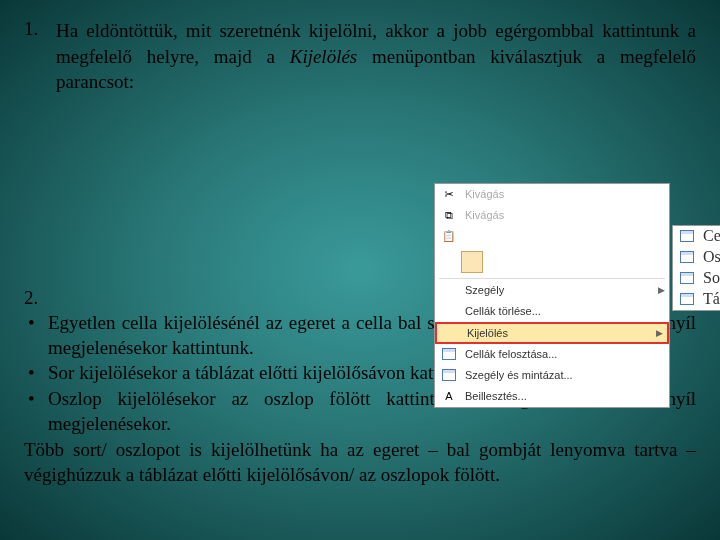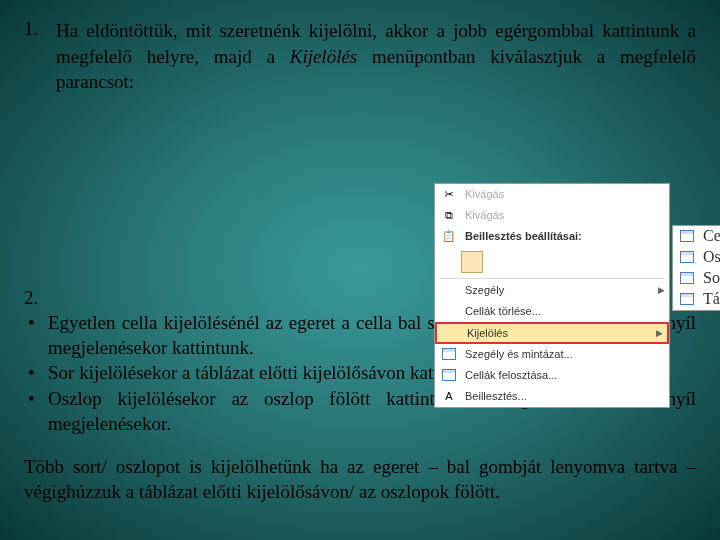--- a/index.html
+++ b/index.html
@@ -75,21 +75,21 @@
 .menu-wrap { position: relative; }
 
 .section-2 { margin-top: 192px; }
 .item-2 { display: flex; }
 .num2 { width: 32px; flex-shrink: 0; font-size: 19px; }
 .text-2 { font-size: 19px; line-height: 1.3; }
 .bullet-list { margin-top: 2px; }
 .bullet { display: flex; font-size: 19px; line-height: 1.3; margin-top: 1px; }
 .bmark { width: 24px; flex-shrink: 0; text-align: left; padding-left: 4px; }
 .btxt { text-align: justify; }
-.bottom-text { font-size: 19px; line-height: 1.3; text-align: justify; margin-top: 19px; }
+.bottom-text { font-size: 19px; line-height: 1.3; text-align: justify; margin-top: 2px; }
 </style>
 </head>
 <body>
 
 <div class="content">
   <div class="item-1">
     <div class="num">1.</div>
     <div class="text-1">
       <span>Ha eldöntöttük, mit szeretnénk kijelölni, akkor a jobb egérgombbal kattintunk a megfelelő helyre, majd a </span><span class="italic">Kijelölés</span><span> menüpontban kiválasztjuk a megfelelő parancsot:</span>
     </div>
@@ -100,21 +100,20 @@
       <div class="menu-row disabled">
         <span class="ic">✂</span>
         <span class="lbl">Kivágás</span>
       </div>
       <div class="menu-row disabled">
         <span class="ic">⧉</span>
         <span class="lbl">Kivágás</span>
       </div>
       <div class="menu-row">
         <span class="ic">📋</span>
-        <span class="lbl" style="font-weight:bold">Beillesztés beállításai:</span>
       </div>
       <div class="paste-row">
         <span class="paste-ic"></span>
       </div>
       <div class="menu-sep"></div>
       <div class="menu-row">
         <span class="ic"></span>
         <span class="lbl">Szegély</span>
         <span class="arrow">▶</span>
       </div>
@@ -124,27 +123,27 @@
       </div>
       <div class="menu-row highlight-row">
         <span class="ic"></span>
         <span class="lbl">Kijelölés</span>
         <span class="arrow">▶</span>
       </div>
       <div class="menu-row">
         <span class="ic">
             <span class="tbl-ic"></span>
           </span>
-        <span class="lbl">Szegély és mintázat...</span>
+        <span class="lbl">Cellák felosztása...</span>
       </div>
       <div class="menu-row">
         <span class="ic">
             <span class="tbl-ic"></span>
           </span>
-        <span class="lbl">Cellák felosztása...</span>
+        <span class="lbl">Szegély és mintázat...</span>
       </div>
       <div class="menu-row">
         <span class="ic">A</span>
         <span class="lbl">Beillesztés...</span>
       </div>
     </div>
     <div class="submenu" style="right:-82px;">
       <div class="menu-row">
         <span class="ic">
             <span class="tbl-ic"></span>

